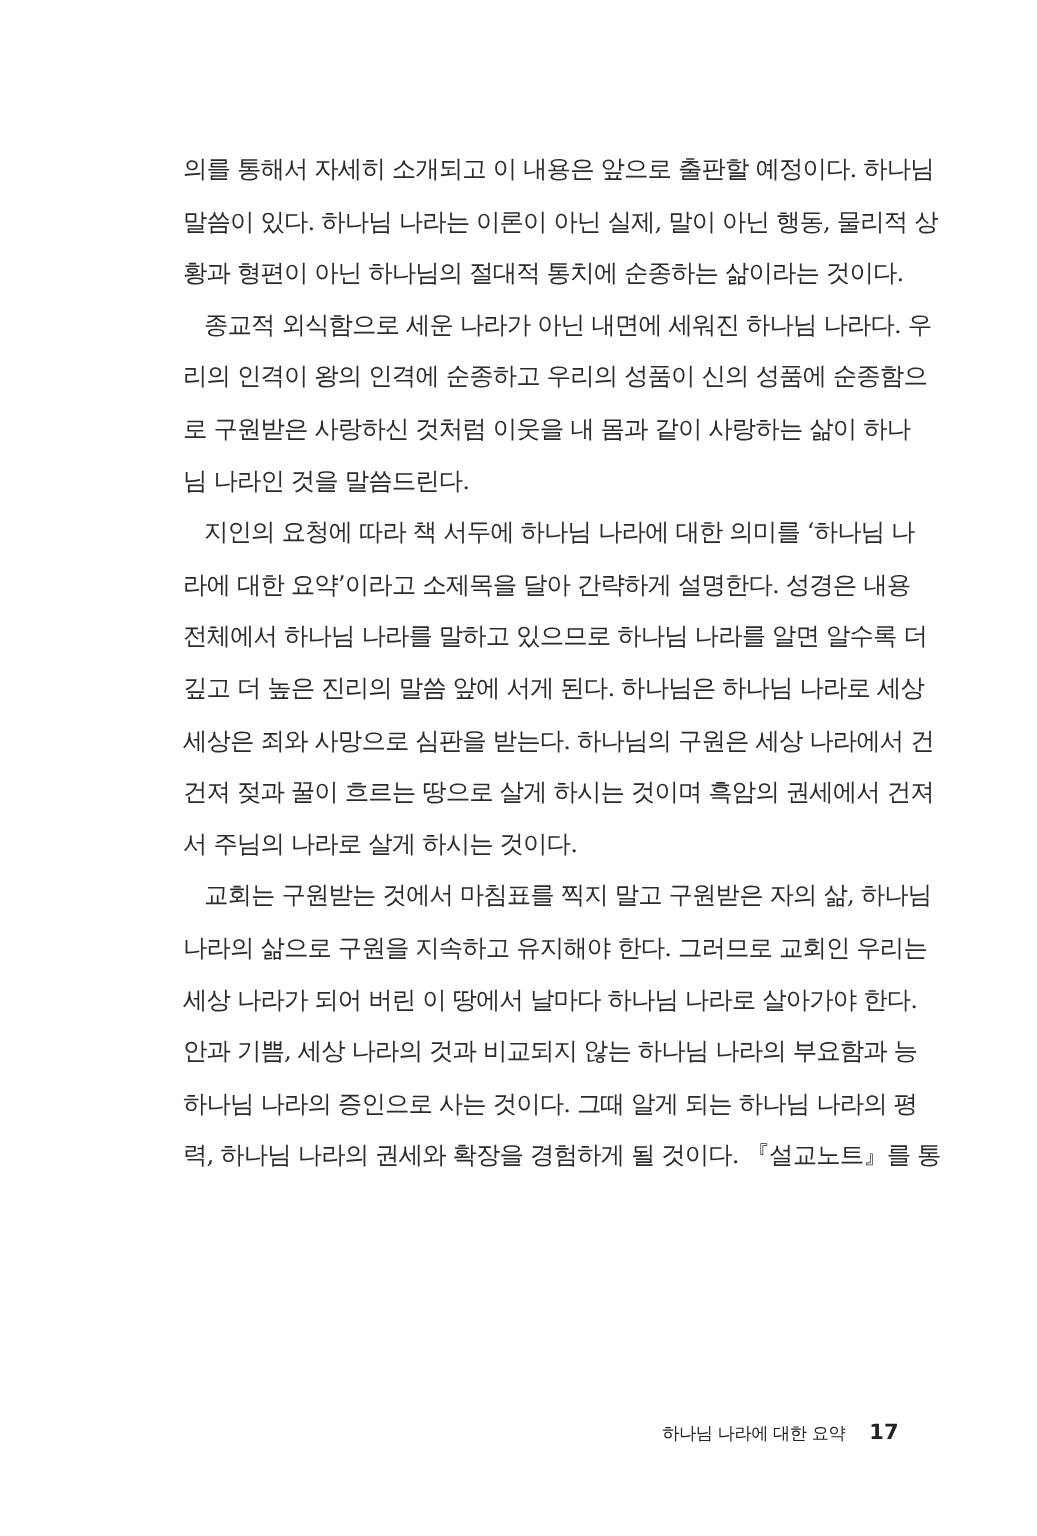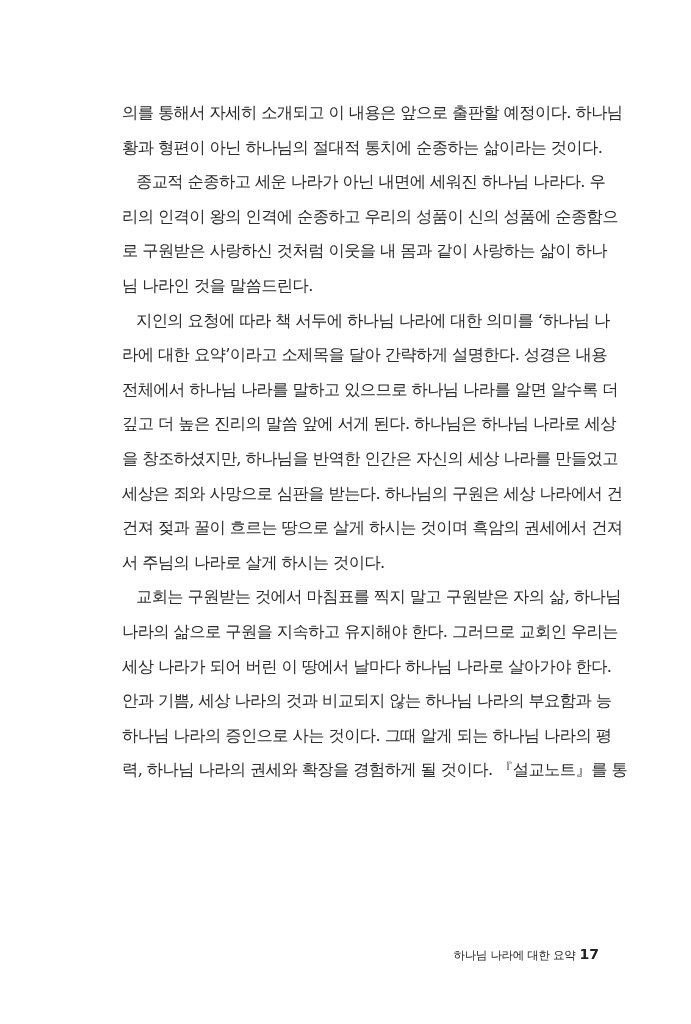--- a/index.html
+++ b/index.html
@@ -26,46 +26,46 @@
     .line.indent { padding-left: 14px; }
     .footer {
       position: absolute;
       right: 96px;
       top: 944px;
       font-family: "DejaVu Sans", "Liberation Sans", sans-serif;
       color: #222222;
       white-space: nowrap;
     }
     .footer-title { font-size: 11.5px; font-weight: normal; letter-spacing: -0.3px; }
-    .footer-page { font-size: 14px; font-weight: bold; margin-left: 4px; }
+    .footer-page { font-size: 14px; font-weight: bold; margin-left: 16px; }
   </style>
 </head>
 <body>
 
 <div class="page">
   <div class="body-text">
 
     <div>
       <div class="line">의를 통해서 자세히 소개되고 이 내용은 앞으로 출판할 예정이다. 하나님</div>
+      <div class="line">말씀이 있다. 하나님 나라는 이론이 아닌 실제, 말이 아닌 행동, 물리적 상</div>
       <div class="line last">황과 형편이 아닌 하나님의 절대적 통치에 순종하는 삶이라는 것이다.</div>
     </div>
 
     <div>
-      <div class="line indent">종교적 순종하고 세운 나라가 아닌 내면에 세워진 하나님 나라다. 우</div>
+      <div class="line indent">종교적 외식함으로 세운 나라가 아닌 내면에 세워진 하나님 나라다. 우</div>
       <div class="line">리의 인격이 왕의 인격에 순종하고 우리의 성품이 신의 성품에 순종함으</div>
       <div class="line">로 구원받은 사랑하신 것처럼 이웃을 내 몸과 같이 사랑하는 삶이 하나</div>
       <div class="line last">님 나라인 것을 말씀드린다.</div>
     </div>
 
     <div>
       <div class="line indent">지인의 요청에 따라 책 서두에 하나님 나라에 대한 의미를 ‘하나님 나</div>
       <div class="line">라에 대한 요약’이라고 소제목을 달아 간략하게 설명한다. 성경은 내용</div>
       <div class="line">전체에서 하나님 나라를 말하고 있으므로 하나님 나라를 알면 알수록 더</div>
       <div class="line">깊고 더 높은 진리의 말씀 앞에 서게 된다. 하나님은 하나님 나라로 세상</div>
-      <div class="line">을 창조하셨지만, 하나님을 반역한 인간은 자신의 세상 나라를 만들었고</div>
       <div class="line">세상은 죄와 사망으로 심판을 받는다. 하나님의 구원은 세상 나라에서 건</div>
       <div class="line">건져 젖과 꿀이 흐르는 땅으로 살게 하시는 것이며 흑암의 권세에서 건져</div>
       <div class="line last">서 주님의 나라로 살게 하시는 것이다.</div>
     </div>
 
     <div>
       <div class="line indent">교회는 구원받는 것에서 마침표를 찍지 말고 구원받은 자의 삶, 하나님</div>
       <div class="line">나라의 삶으로 구원을 지속하고 유지해야 한다. 그러므로 교회인 우리는</div>
       <div class="line">세상 나라가 되어 버린 이 땅에서 날마다 하나님 나라로 살아가야 한다.</div>
       <div class="line">안과 기쁨, 세상 나라의 것과 비교되지 않는 하나님 나라의 부요함과 능</div>

